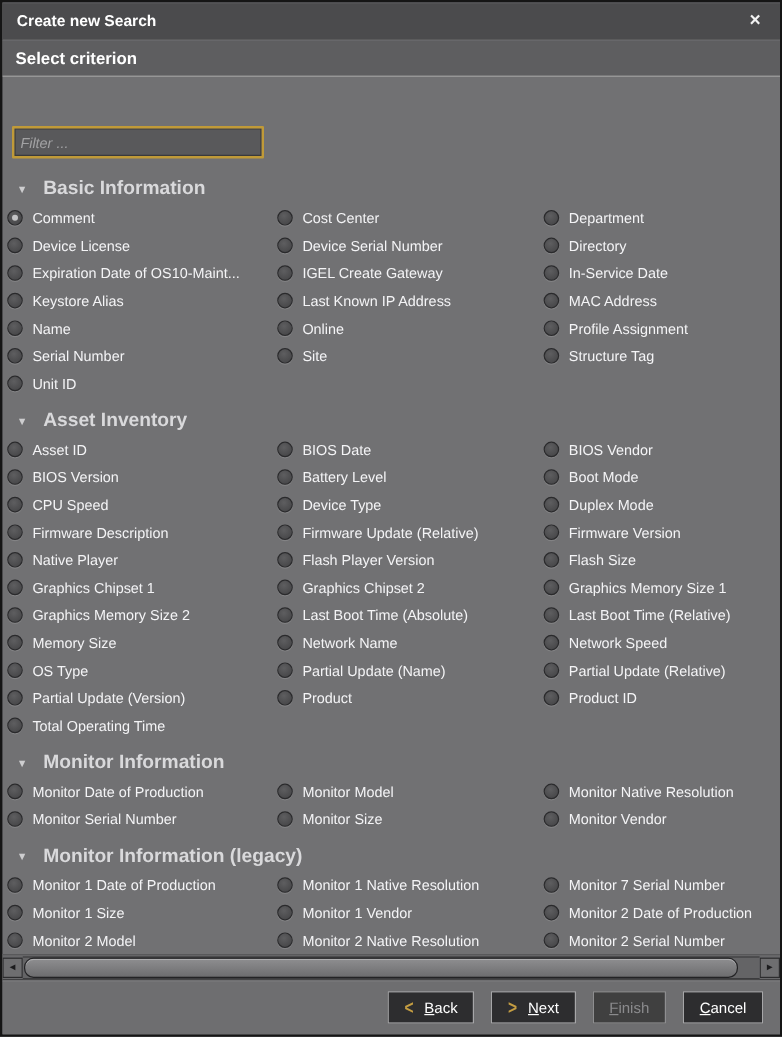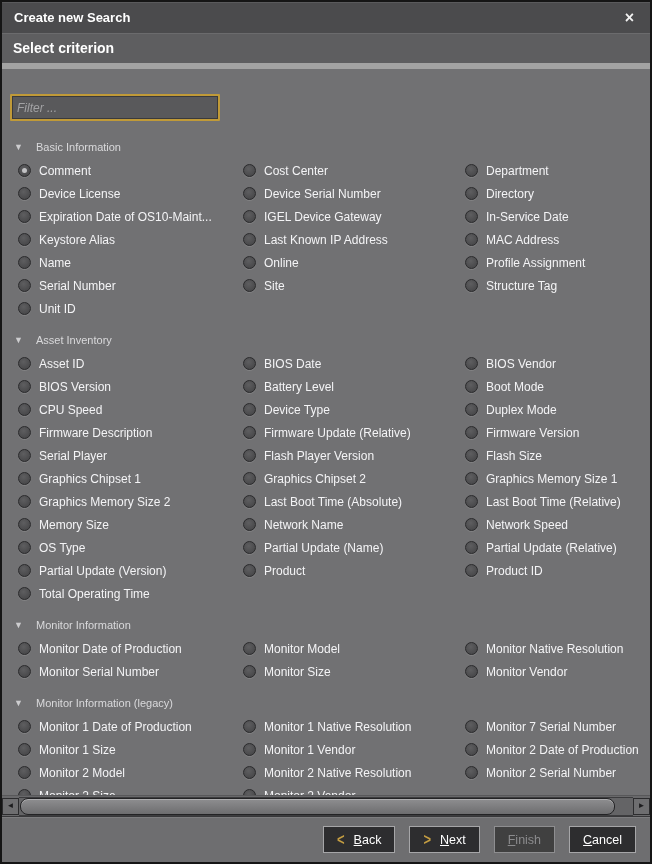--- a/index.html
+++ b/index.html
@@ -10,43 +10,43 @@
   
   .titlebar{
     height:31px;flex:0 0 31px;background:#4b4b4d;display:flex;align-items:center;
     padding:0 12px;box-shadow:inset 0 1px 0 #5a5a5c;
   }
   .titlebar .title{color:#ffffff;font-size:13px;font-weight:bold;flex:1;}
   .close-btn{color:#f2f2f2;font-size:16px;font-weight:bold;line-height:16px;cursor:default;padding:2px 4px;}
   
   .subtitlebar{
     height:30px;flex:0 0 30px;background:#5e5e60;display:flex;align-items:center;padding:0 11px;
-    border-bottom:6px solid #a3a3a3;box-shadow:inset 0 1px 0 #6b6b6d;
+    border-bottom:1px solid #a3a3a3;box-shadow:inset 0 1px 0 #6b6b6d;
   }
   .subtitlebar .subtitle{color:#ffffff;font-size:14px;font-weight:bold;}
   
   .content{flex:1 1 auto;overflow:hidden;padding:0;}
   .filter-wrap{padding:25px 0 0 8px;}
   input.filter{
     width:196px;height:23px;background:#59595b;border:2px solid #c09a38;border-radius:1px;
     color:#e8e8e8;font-size:12px;padding:0 5px;outline:none;
-    box-shadow:inset 0 0 0 1px #3a3a3c;font-family:"Liberation Sans",sans-serif;
+    box-shadow:inset 0 0 0 1px #3a3a3c;font-family:"Liberation Sans",sans-serif;margin-top:16px;
   }
   input.filter::placeholder{color:#a2a2a4;font-style:italic;}
   .section-header{
     display:flex;align-items:center;height:24px;margin-top:8px;padding-left:12px;cursor:default;
   }
   .section-header:first-of-type{margin-top:14px;}
   .section-header .tri{
     color:#cdcdcf;font-size:9px;width:22px;flex:0 0 22px;
   }
-  .section-header .sec-label{color:#d9d9db;font-size:11px;font-weight:normal;}
+  .section-header .sec-label{color:#d9d9db;font-size:16px;font-weight:bold;}
   .grid{
     display:grid;grid-template-columns:225px 222px 1fr;grid-auto-rows:23px;
-    padding-left:16px;
+    padding-left:4px;
   }
   .item{display:flex;align-items:center;cursor:default;}
   .radio{
     width:13px;height:13px;flex:0 0 13px;border-radius:50%;
     background:radial-gradient(circle at 42% 35%, #5e5e60 0%, #4a4a4c 70%);
     border:1px solid #2a2a2c;box-sizing:border-box;position:relative;
     box-shadow:0 1px 0 rgba(255,255,255,0.12);
   }
   .radio.checked::after{
     content:"";position:absolute;left:50%;top:50%;width:5px;height:5px;margin:-2.5px 0 0 -2.5px;
@@ -131,21 +131,21 @@
           <div class="item">
             <span class="radio"></span>
             <span class="lbl">Directory</span>
           </div>
           <div class="item">
             <span class="radio"></span>
             <span class="lbl">Expiration Date of OS10-Maint...</span>
           </div>
           <div class="item">
             <span class="radio"></span>
-            <span class="lbl">IGEL Device Gateway</span>
+            <span class="lbl">IGEL Create Gateway</span>
           </div>
           <div class="item">
             <span class="radio"></span>
             <span class="lbl">In-Service Date</span>
           </div>
           <div class="item">
             <span class="radio"></span>
             <span class="lbl">Keystore Alias</span>
           </div>
           <div class="item">
@@ -233,21 +233,21 @@
           <div class="item">
             <span class="radio"></span>
             <span class="lbl">Firmware Update (Relative)</span>
           </div>
           <div class="item">
             <span class="radio"></span>
             <span class="lbl">Firmware Version</span>
           </div>
           <div class="item">
             <span class="radio"></span>
-            <span class="lbl">Serial Player</span>
+            <span class="lbl">Native Player</span>
           </div>
           <div class="item">
             <span class="radio"></span>
             <span class="lbl">Flash Player Version</span>
           </div>
           <div class="item">
             <span class="radio"></span>
             <span class="lbl">Flash Size</span>
           </div>
           <div class="item">

